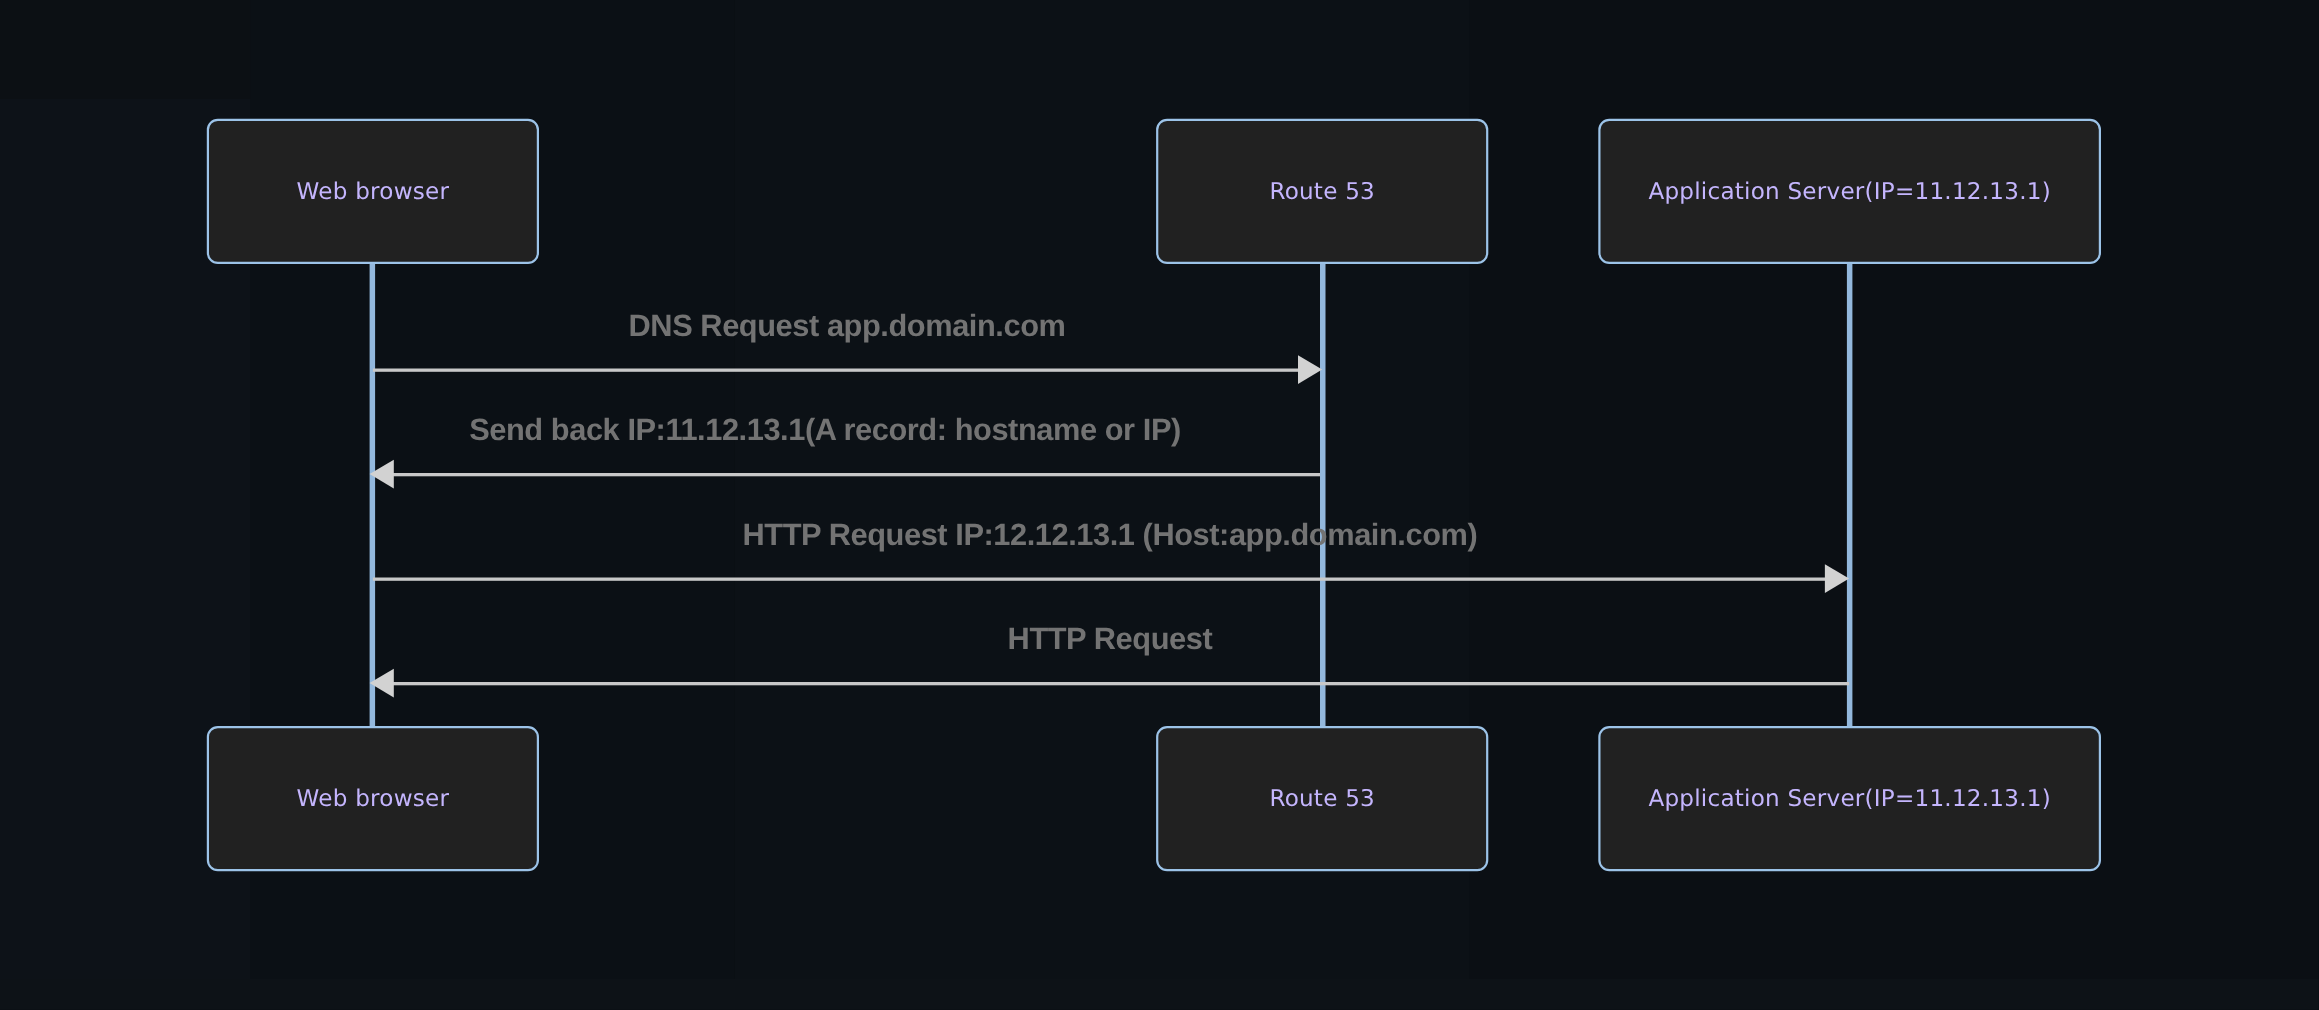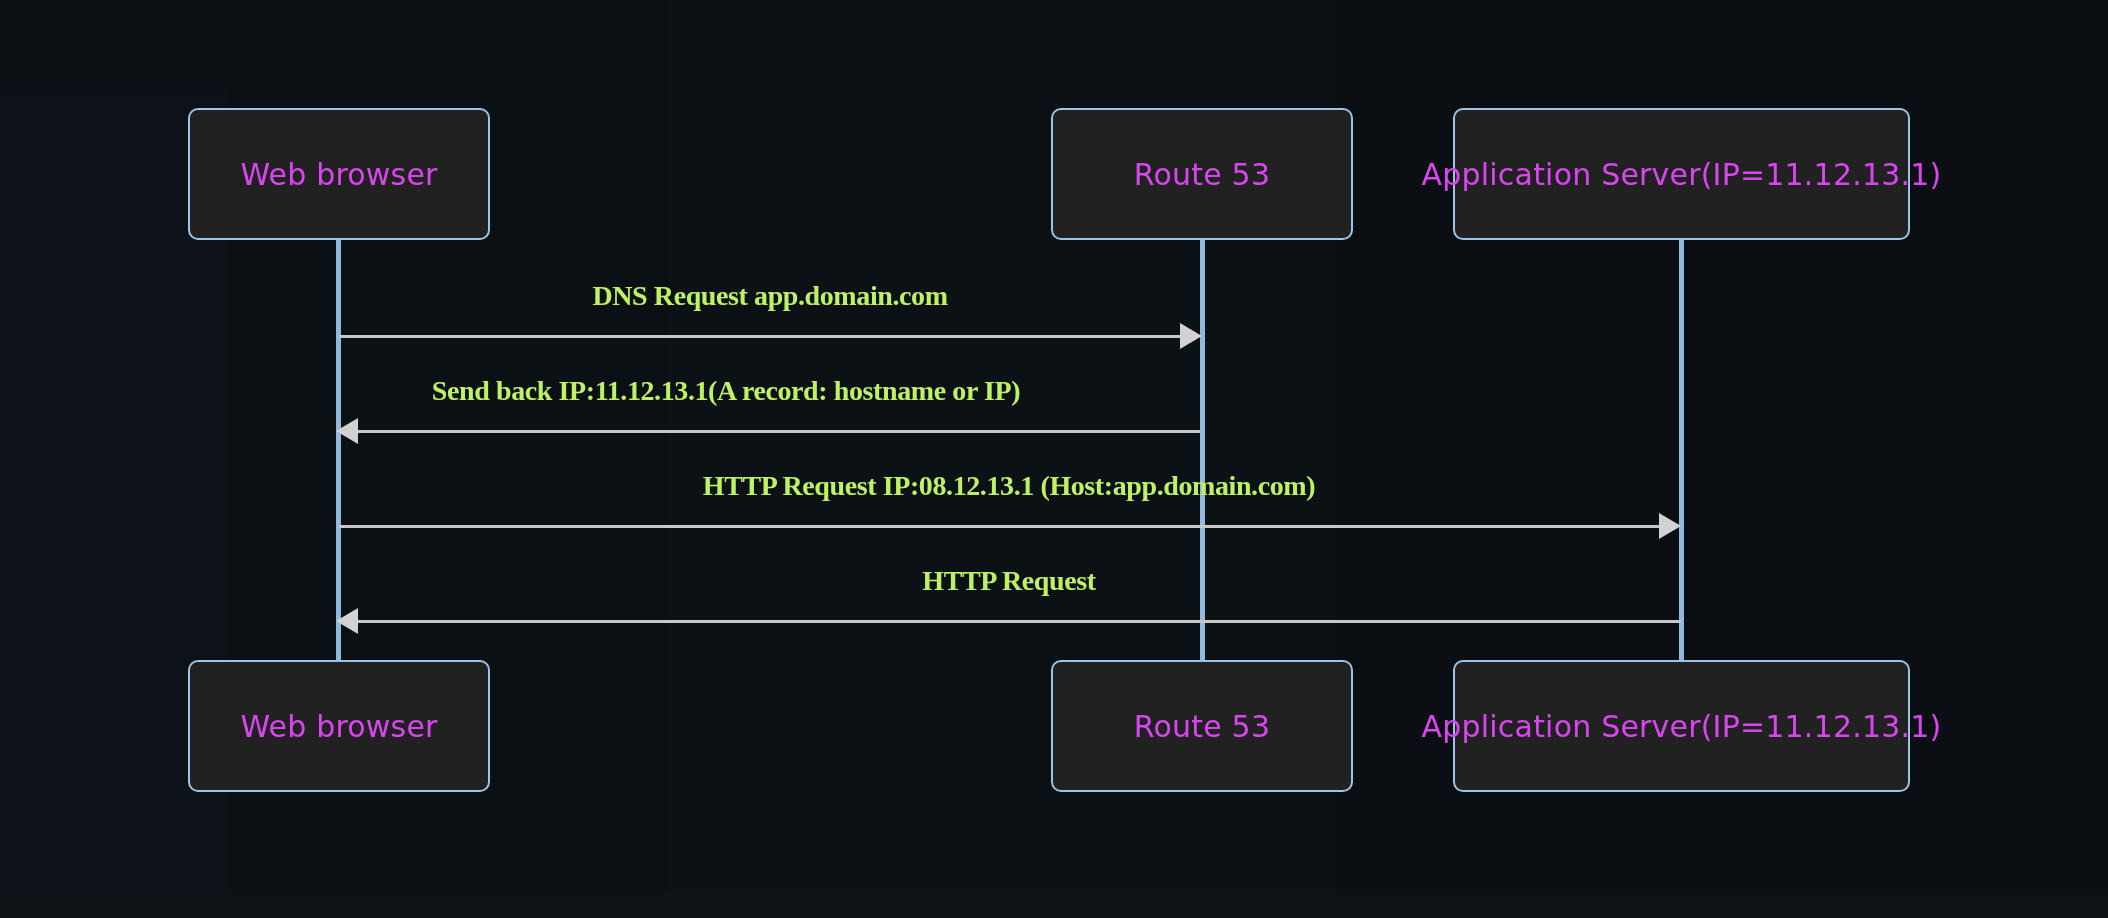--- a/index.html
+++ b/index.html
@@ -38,23 +38,23 @@
     box-sizing: border-box;
     background: #212121;
     border: 2px solid #9cc3e8;
     border-radius: 10px;
     display: flex;
     align-items: center;
     justify-content: center;
     z-index: 4;
   }
   .participant .plabel {
-    color: #d946ef;
+    color: #c4b5fd;
     font-family: "DejaVu Sans", sans-serif;
-    font-size: 30px;
+    font-size: 21px;
     font-weight: 400;
     letter-spacing: 0.2px;
     white-space: nowrap;
   }
 
   
   .lifeline {
     position: absolute;
     width: 5px;
     background: #93b8dd;
@@ -79,22 +79,22 @@
     border-bottom: 13px solid transparent;
     border-left: 22px solid #d2d2d2;
   }
   .arrow-head.left {
     border-top: 13px solid transparent;
     border-bottom: 13px solid transparent;
     border-right: 22px solid #d2d2d2;
   }
   .msg-label {
     position: absolute;
-    color: #bef264;
-    font-family: Liberation Serif, serif;
+    color: #737373;
+    font-family: Liberation Sans, sans-serif;
     font-size: 28px;
     font-weight: bold;
     white-space: nowrap;
     transform: translateX(-50%);
     z-index: 5;
     letter-spacing: -0.4px;
   }
 </style>
 </head>
 <body>
@@ -132,25 +132,25 @@
   </div>
 
   <div class="participant" style="left:1453px; top:660px; width:457px; height:132px;">
     <span class="plabel">Application Server(IP=11.12.13.1)</span>
   </div>
 
   <div class="msg-label" style="left:770px; top:280px;">DNS Request app.domain.com</div>
   <div class="msg-line" style="left:339px; top:335px; width:858px;"></div>
   <div class="arrow-head right" style="left:1180px; top:323px;"></div>
 
-  <div class="msg-label" style="left:726px; top:375px;">Send back IP:11.12.13.1(A record: hostname or IP)</div>
+  <div class="msg-label" style="left:750px; top:375px;">Send back IP:11.12.13.1(A record: hostname or IP)</div>
   <div class="msg-line" style="left:355px; top:430px; width:845px;"></div>
   <div class="arrow-head left" style="left:336px; top:418px;"></div>
 
-  <div class="msg-label" style="left:1009px; top:470px;">HTTP Request IP:08.12.13.1 (Host:app.domain.com)</div>
+  <div class="msg-label" style="left:1009px; top:470px;">HTTP Request IP:12.12.13.1 (Host:app.domain.com)</div>
   <div class="msg-line" style="left:339px; top:525px; width:1337px;"></div>
   <div class="arrow-head right" style="left:1659px; top:513px;"></div>
 
   <div class="msg-label" style="left:1009px; top:565px;">HTTP Request</div>
   <div class="msg-line" style="left:355px; top:620px; width:1326px;"></div>
   <div class="arrow-head left" style="left:336px; top:608px;"></div>
 
 </div>
 
 </body></html>

